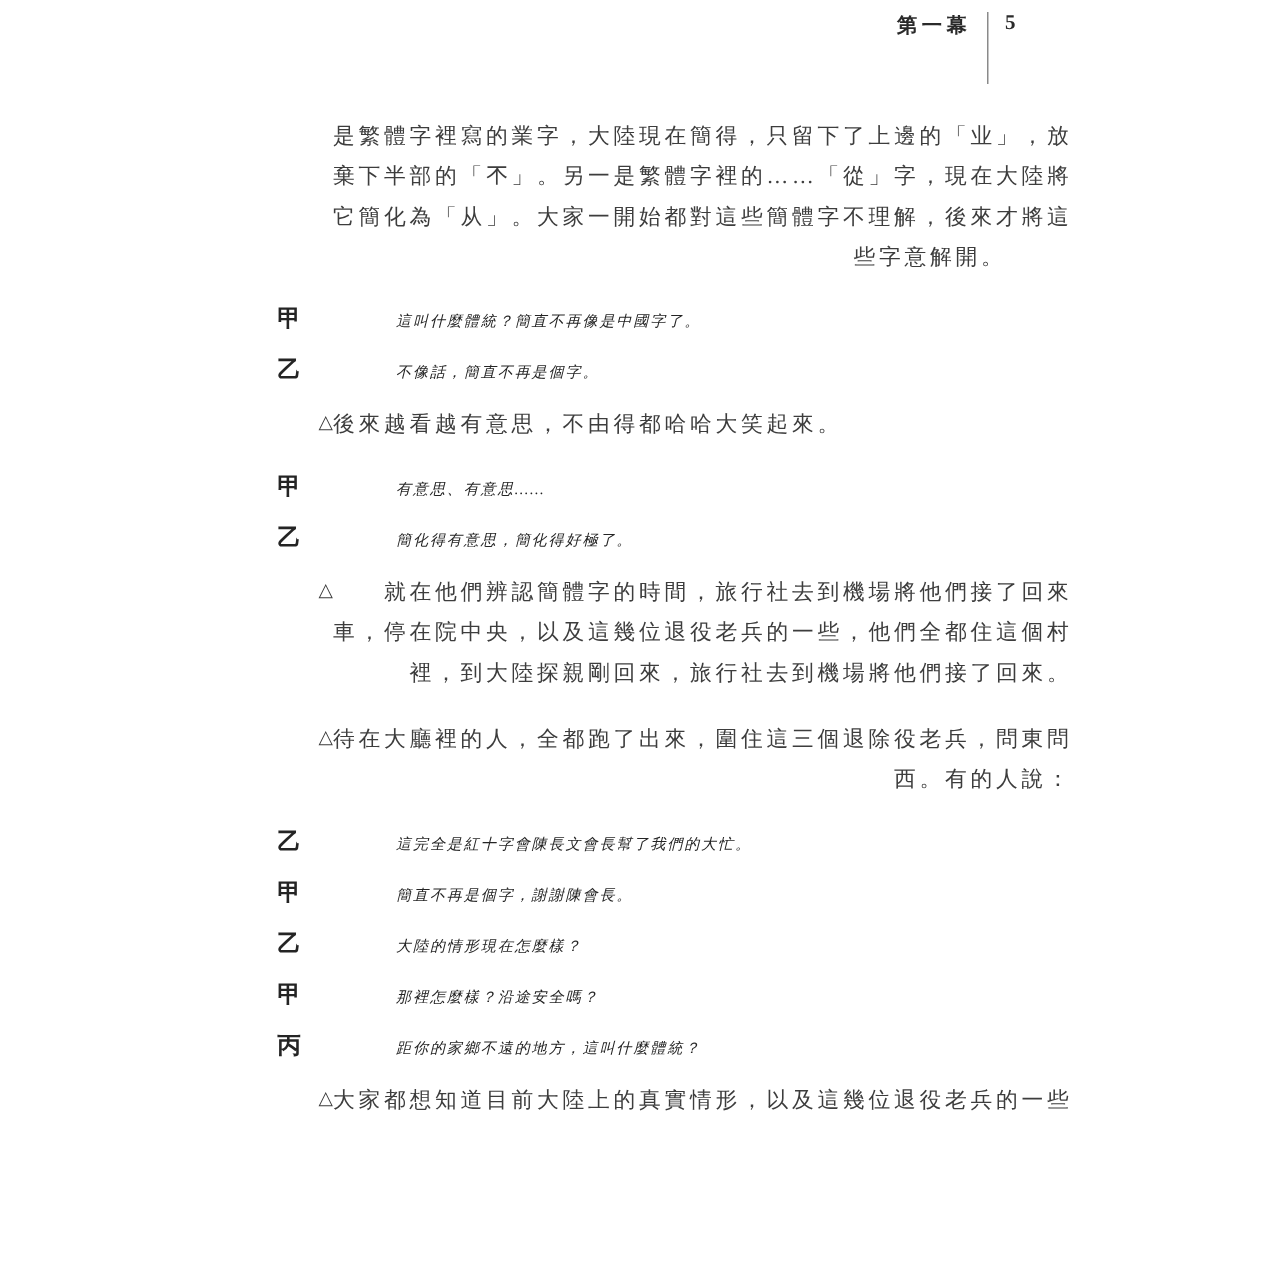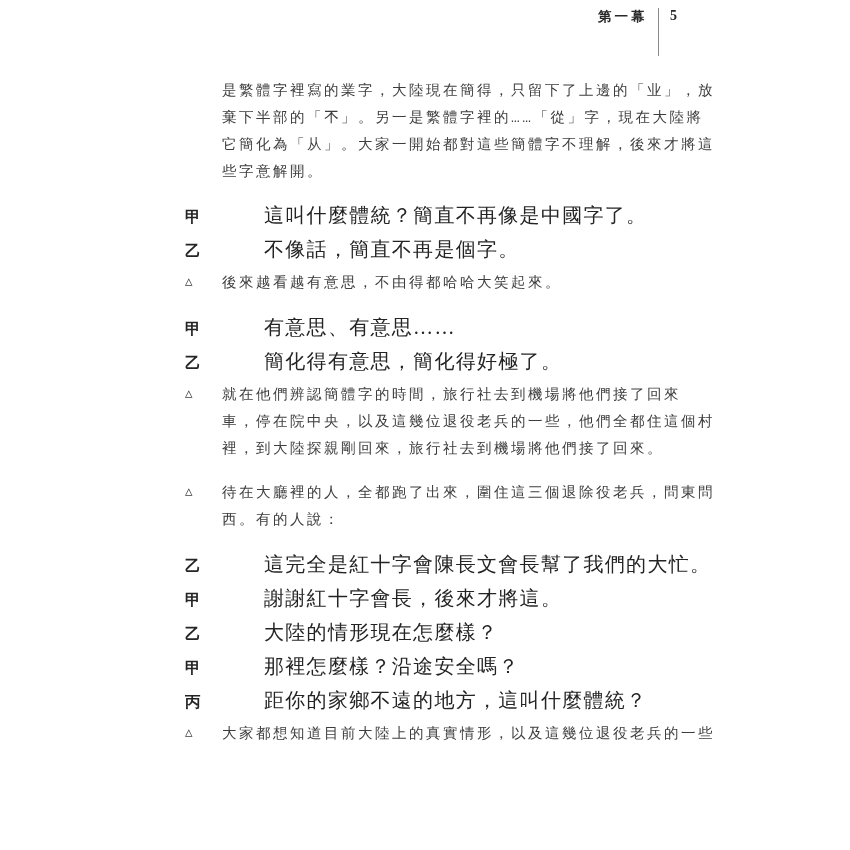--- a/index.html
+++ b/index.html
@@ -49,21 +49,22 @@
   .content {
     position: absolute;
     left: 185px;
     top: 78px;
     width: 486px;
   }
 
   
   .kai {
     color: #3d3d3d;
-    font-family: Liberation Mono, monospace;
+    font-family: Liberation Serif, serif;
+    text-align: right;
   }
   .pline, .sline {
     font-size: 14.5px;
     line-height: 27px;
     letter-spacing: 2.5px;
     white-space: nowrap;
   }
 
   .opening {
     margin-left: 37px;
@@ -77,24 +78,25 @@
     margin-bottom: 10px;
   }
   .speaker {
     flex: 0 0 79px;
     font-size: 15.5px;
     font-weight: 700;
     letter-spacing: 1px;
     color: #242424;
   }
   .speech {
-    font-size: 20px;
+    font-size: 10px;
     letter-spacing: 1.3px;
     color: #242424;
     white-space: nowrap;
+    font-style: italic;
   }
 
   .stage {
     display: flex;
     margin: 7px 0 17px 0;
   }
   .stage .marker {
     flex: 0 0 37px;
     font-size: 12.5px;
     padding-top: 3px;
@@ -163,21 +165,21 @@
     </div>
   </div>
 
   <div class="dialogue">
     <span class="speaker">乙</span>
     <span class="speech">這完全是紅十字會陳長文會長幫了我們的大忙。</span>
   </div>
 
   <div class="dialogue">
     <span class="speaker">甲</span>
-    <span class="speech">謝謝紅十字會長，後來才將這。</span>
+    <span class="speech">簡直不再是個字，謝謝陳會長。</span>
   </div>
 
   <div class="dialogue">
     <span class="speaker">乙</span>
     <span class="speech">大陸的情形現在怎麼樣？</span>
   </div>
 
   <div class="dialogue">
     <span class="speaker">甲</span>
     <span class="speech">那裡怎麼樣？沿途安全嗎？</span>

